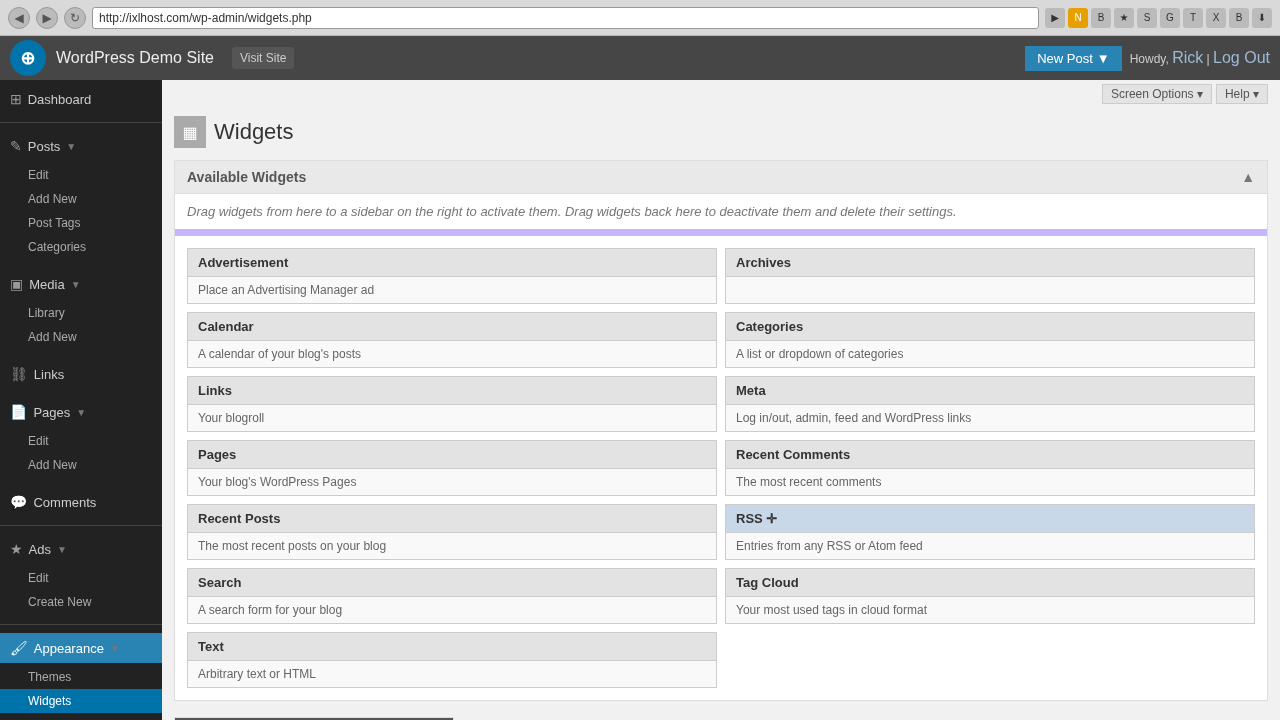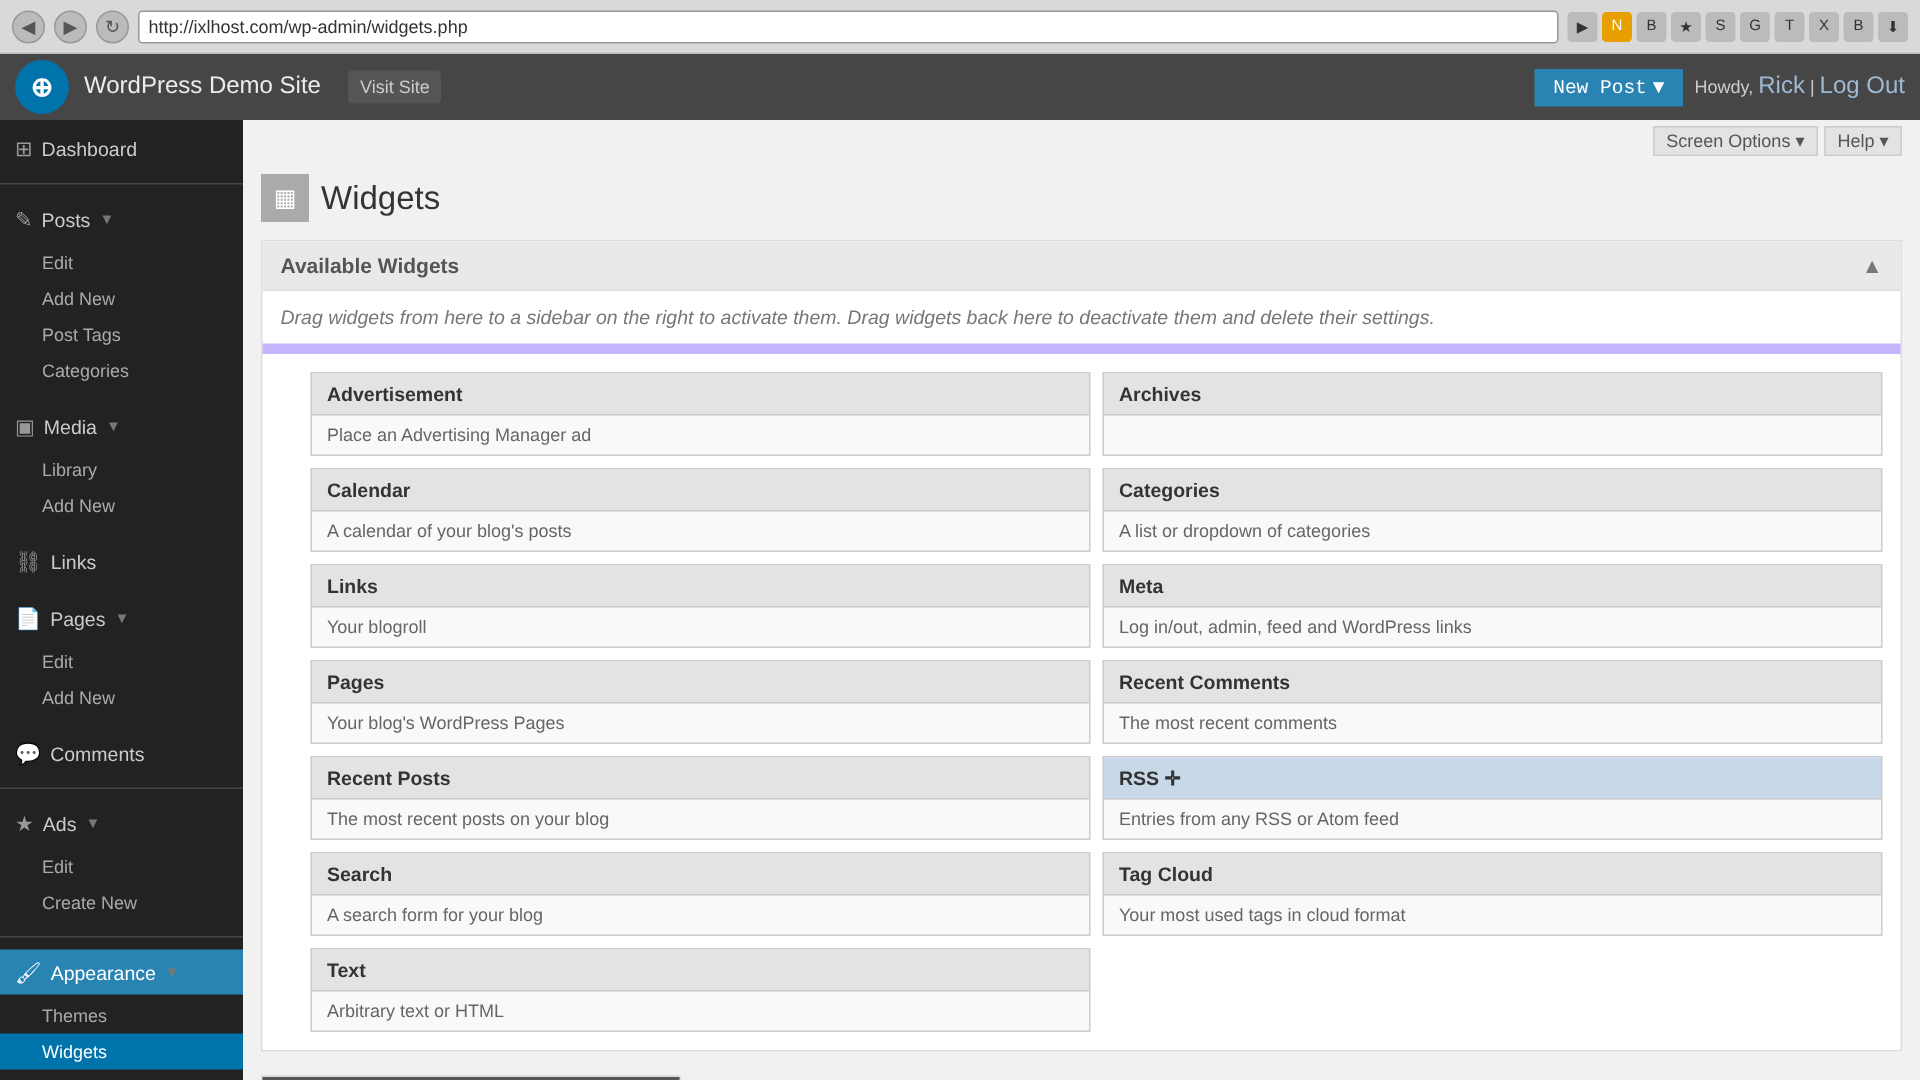--- a/index.html
+++ b/index.html
@@ -90,21 +90,21 @@
     .wp-admin-right {
       display: flex; align-items: center; gap: 8px;
     }
     .new-post-btn {
       background: #2a84b3;
       color: white;
       border: none;
       padding: 5px 12px;
       font-size: 13px;
       cursor: pointer;
-      display: flex; align-items: center; gap: 4px; font-family: Liberation Mono, monospace;
+      display: flex; align-items: center; gap: 4px;
     }
     .howdy-text { color: #ccc; font-size: 12px; }
     .howdy-link { color: #9eb9d4; text-decoration: none; font-size: 16px; }
 
     
     .wp-layout {
       display: flex;
       height: calc(720px - 36px - 44px);
       overflow: hidden;
     }
@@ -224,21 +224,20 @@
       font-style: italic;
       color: #777;
       font-size: 13px;
       border-bottom: 7px solid #c4b5fd;
     }
     .widgets-grid {
       display: grid;
       grid-template-columns: 1fr 1fr;
       gap: 8px;
       padding: 12px;
-      margin-left: 20px;
     }
     .widget-item {
       border: 1px solid #ccc;
       background: #f9f9f9;
       cursor: grab;
     }
     .widget-item-header {
       background: #e3e3e3;
       padding: 6px 10px;
       font-weight: bold;

